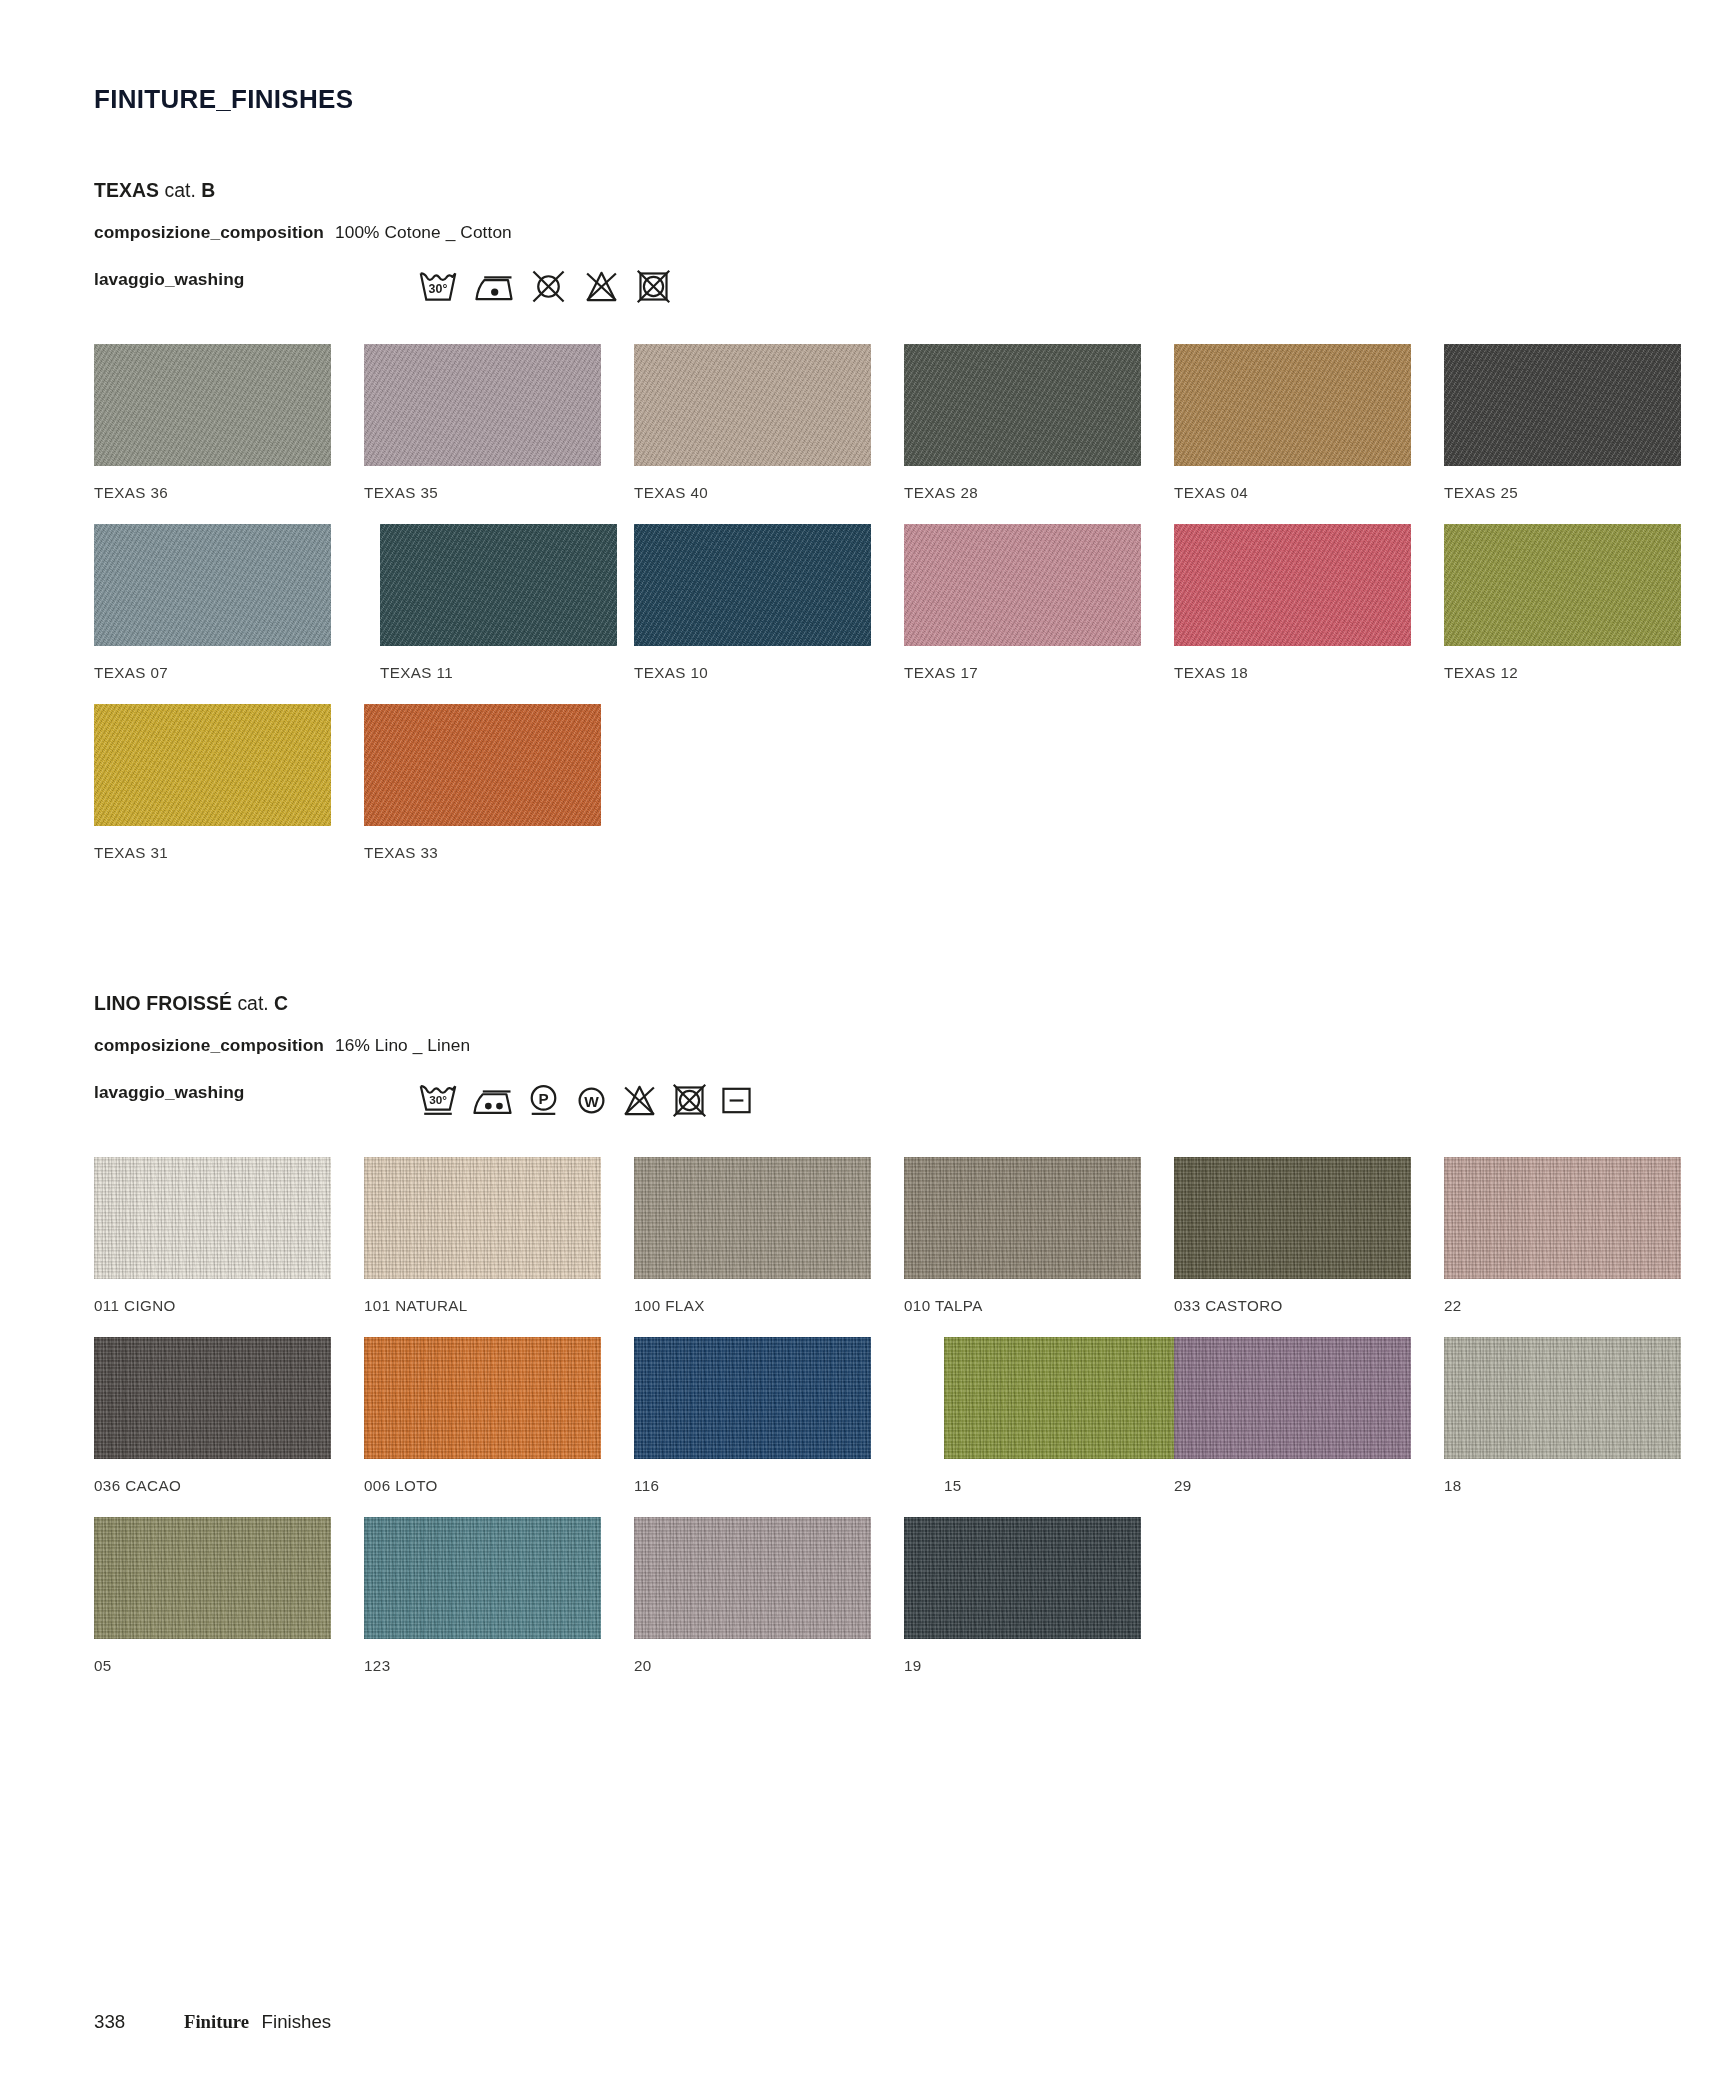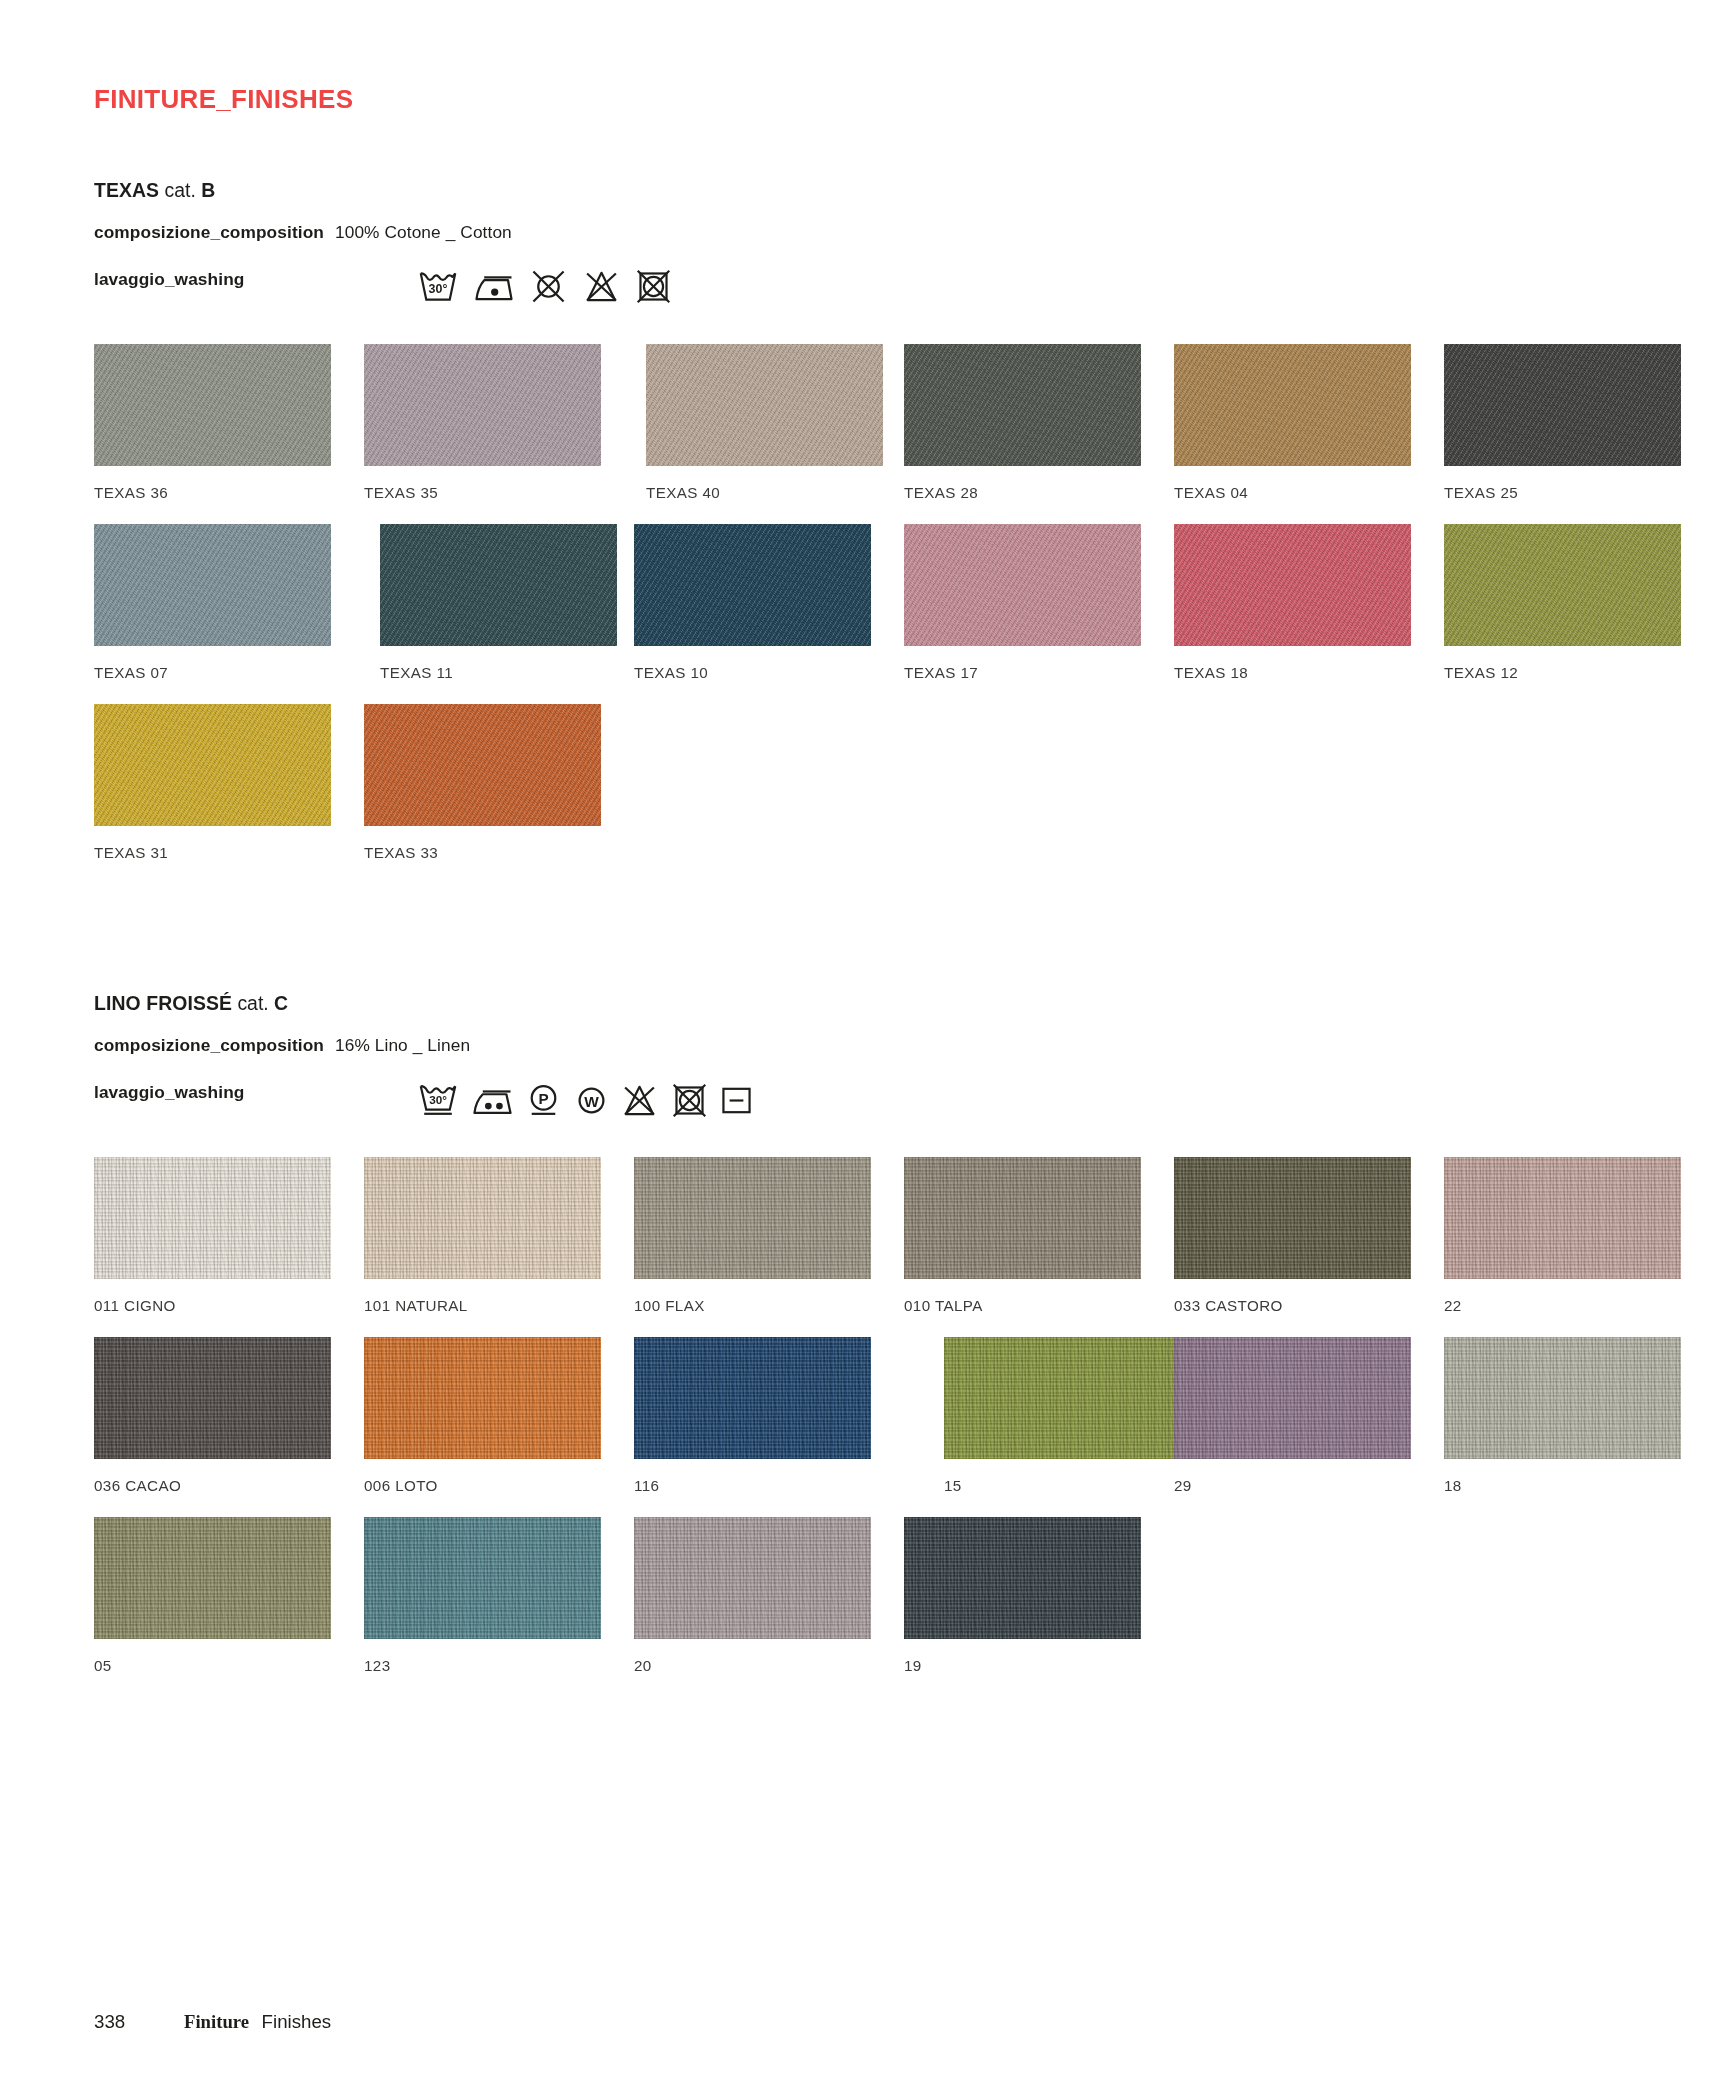--- a/index.html
+++ b/index.html
@@ -24,21 +24,21 @@
   }
 
   
   .page-title {
     position: absolute;
     left: 94px;
     top: 84px;
     font-size: 26px;
     font-weight: bold;
     letter-spacing: 0.3px;
-    color: #ef4444;
+    color: #0f172a;
     white-space: nowrap;
   }
 
   
   .section { position: absolute; left: 0; width: 1729px; }
 
   .sec-head {
     position: absolute;
     left: 94px;
     top: 0;
@@ -224,21 +224,21 @@
           </div>
           <div class="swatch-label">TEXAS 36</div>
         </div>
         <div class="cell" style="left: 270px; top: 0px;">
           <div class="swatch">
             <div class="base" style="background: rgb(168, 154, 160);"></div>
             <div class="tex twill"></div>
           </div>
           <div class="swatch-label">TEXAS 35</div>
         </div>
-        <div class="cell" style="left: 552px; top: 0px;">
+        <div class="cell" style="left: 540px; top: 0px;">
           <div class="swatch">
             <div class="base" style="background: rgb(181, 164, 149);"></div>
             <div class="tex twill"></div>
           </div>
           <div class="swatch-label">TEXAS 40</div>
         </div>
         <div class="cell" style="left: 810px; top: 0px;">
           <div class="swatch">
             <div class="base" style="background: rgb(78, 84, 76);"></div>
             <div class="tex twill"></div>

